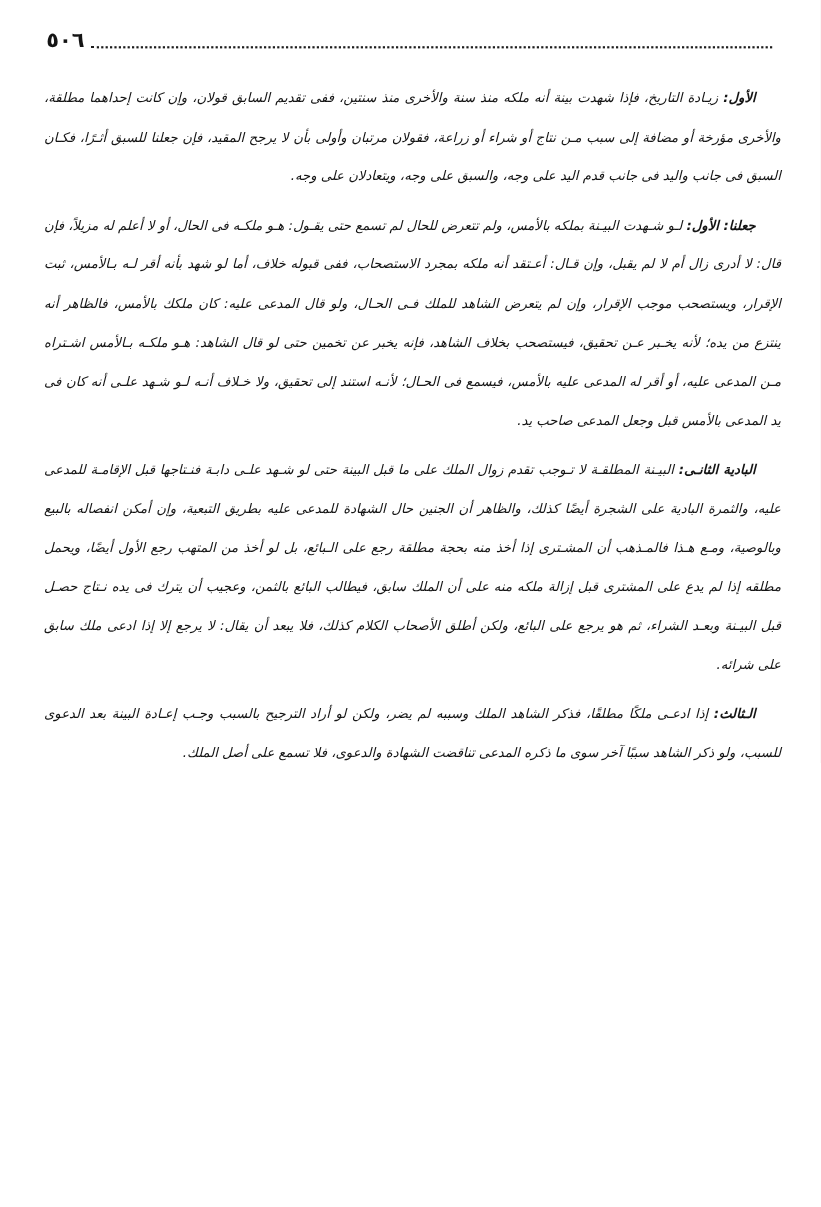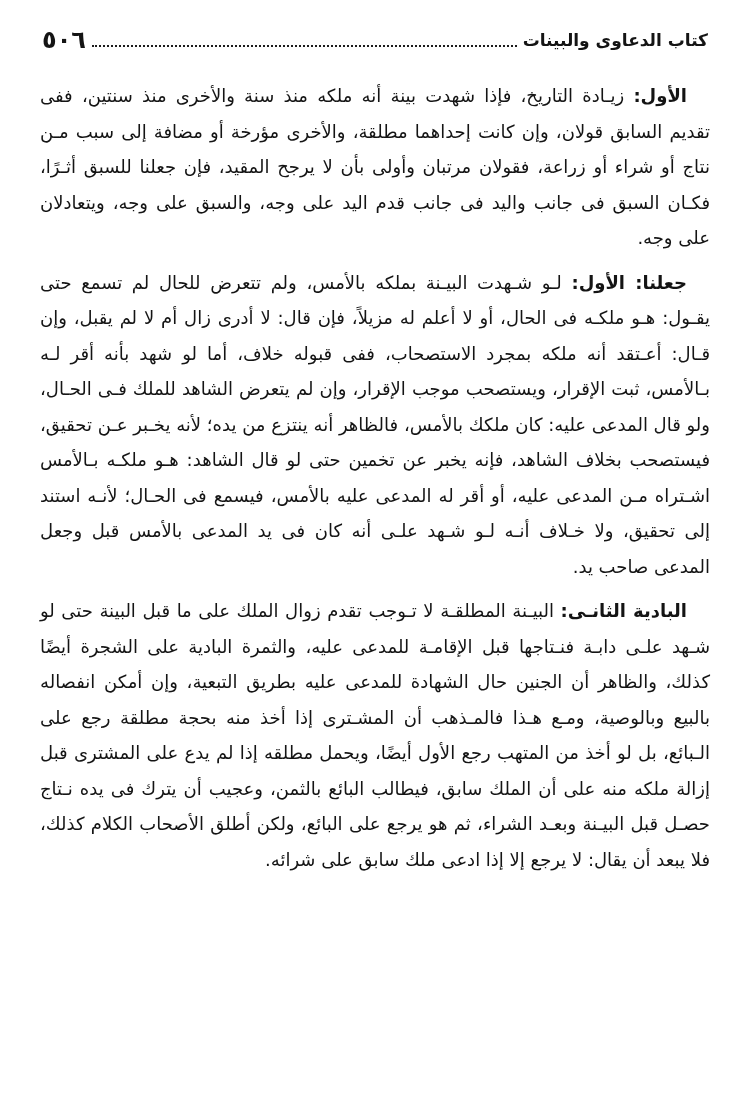--- a/index.html
+++ b/index.html
@@ -34,54 +34,56 @@
   }
   .dotted-leader {
     flex: 1;
     height: 0.72em;
     border-bottom: 2.6px dotted #1c1c1c;
     margin: 0 6px;
     min-width: 40px;
   }
   .page-number {
     white-space: nowrap;
-    font-size: 24px;
+    font-size: 19px;
   }
   .page-body {
-    font-size: 18px;
+    font-size: 12px;
     line-height: 35.5px;
     text-align: justify;
     text-justify: inter-word;
+    font-style: italic;
   }
   .page-body p.paragraph {
     margin: 0 0 9px 0;
     text-indent: 23px;
   }
   .lead {
     font-weight: 700;
   }
 </style>
 </head>
 <body>
 
 <div class="page">
 
   <header class="page-header">
-    <span class="chapter-title">كتاب الدعاوى والبينات</span>
     <span class="dotted-leader"></span>
     <span class="page-number">٥٠٦</span>
   </header>
 
   <main class="page-body">
 
     <p class="paragraph"><strong class="lead">الأول:</strong>
       <span>زيـادة التاريخ، فإذا شهدت بينة أنه ملكه منذ سنة والأخرى منذ سنتين، ففى تقديم السابق قولان، وإن كانت إحداهما مطلقة، والأخرى مؤرخة أو مضافة إلى سبب مـن نتاج أو شراء أو زراعة، فقولان مرتبان وأولى بأن لا يرجح المقيد، فإن جعلنا للسبق أثـرًا، فكـان السبق فى جانب واليد فى جانب قدم اليد على وجه، والسبق على وجه، ويتعادلان على وجه.</span></p>
 
     <p class="paragraph"><strong class="lead">جعلنا: الأول:</strong>
       <span>لـو شـهدت البيـنة بملكه بالأمس، ولم تتعرض للحال لم تسمع حتى يقـول: هـو ملكـه فى الحال، أو لا أعلم له مزيلاً، فإن قال: لا أدرى زال أم لا لم يقبل، وإن قـال: أعـتقد أنه ملكه بمجرد الاستصحاب، ففى قبوله خلاف، أما لو شهد بأنه أقر لـه بـالأمس، ثبت الإقرار، ويستصحب موجب الإقرار، وإن لم يتعرض الشاهد للملك فـى الحـال، ولو قال المدعى عليه: كان ملكك بالأمس، فالظاهر أنه ينتزع من يده؛ لأنه يخـبر عـن تحقيق، فيستصحب بخلاف الشاهد، فإنه يخبر عن تخمين حتى لو قال الشاهد: هـو ملكـه بـالأمس اشـتراه مـن المدعى عليه، أو أقر له المدعى عليه بالأمس، فيسمع فى الحـال؛ لأنـه استند إلى تحقيق، ولا خـلاف أنـه لـو شـهد علـى أنه كان فى يد المدعى بالأمس قبل وجعل المدعى صاحب يد.</span></p>
 
     <p class="paragraph"><strong class="lead">البادية الثانـى:</strong>
       <span>البيـنة المطلقـة لا تـوجب تقدم زوال الملك على ما قبل البينة حتى لو شـهد علـى دابـة فنـتاجها قبل الإقامـة للمدعى عليه، والثمرة البادية على الشجرة أيضًا كذلك، والظاهر أن الجنين حال الشهادة للمدعى عليه بطريق التبعية، وإن أمكن انفصاله بالبيع وبالوصية، ومـع هـذا فالمـذهب أن المشـترى إذا أخذ منه بحجة مطلقة رجع على الـبائع، بل لو أخذ من المتهب رجع الأول أيضًا، ويحمل مطلقه إذا لم يدع على المشترى قبل إزالة ملكه منه على أن الملك سابق، فيطالب البائع بالثمن، وعجيب أن يترك فى يده نـتاج حصـل قبل البيـنة وبعـد الشراء، ثم هو يرجع على البائع، ولكن أطلق الأصحاب الكلام كذلك، فلا يبعد أن يقال: لا يرجع إلا إذا ادعى ملك سابق على شرائه.</span></p>
 
+    <p class="paragraph"><strong class="lead">الـثالث:</strong>
+      <span>إذا ادعـى ملكًا مطلقًا، فذكر الشاهد الملك وسببه لم يضر، ولكن لو أراد الترجيح بالسبب وجـب إعـادة البينة بعد الدعوى للسبب، ولو ذكر الشاهد سببًا آخر سوى ما ذكره المدعى تناقضت الشهادة والدعوى، فلا تسمع على أصل الملك.</span></p>
 
   </main>
 
 </div>
 
 </body></html>

